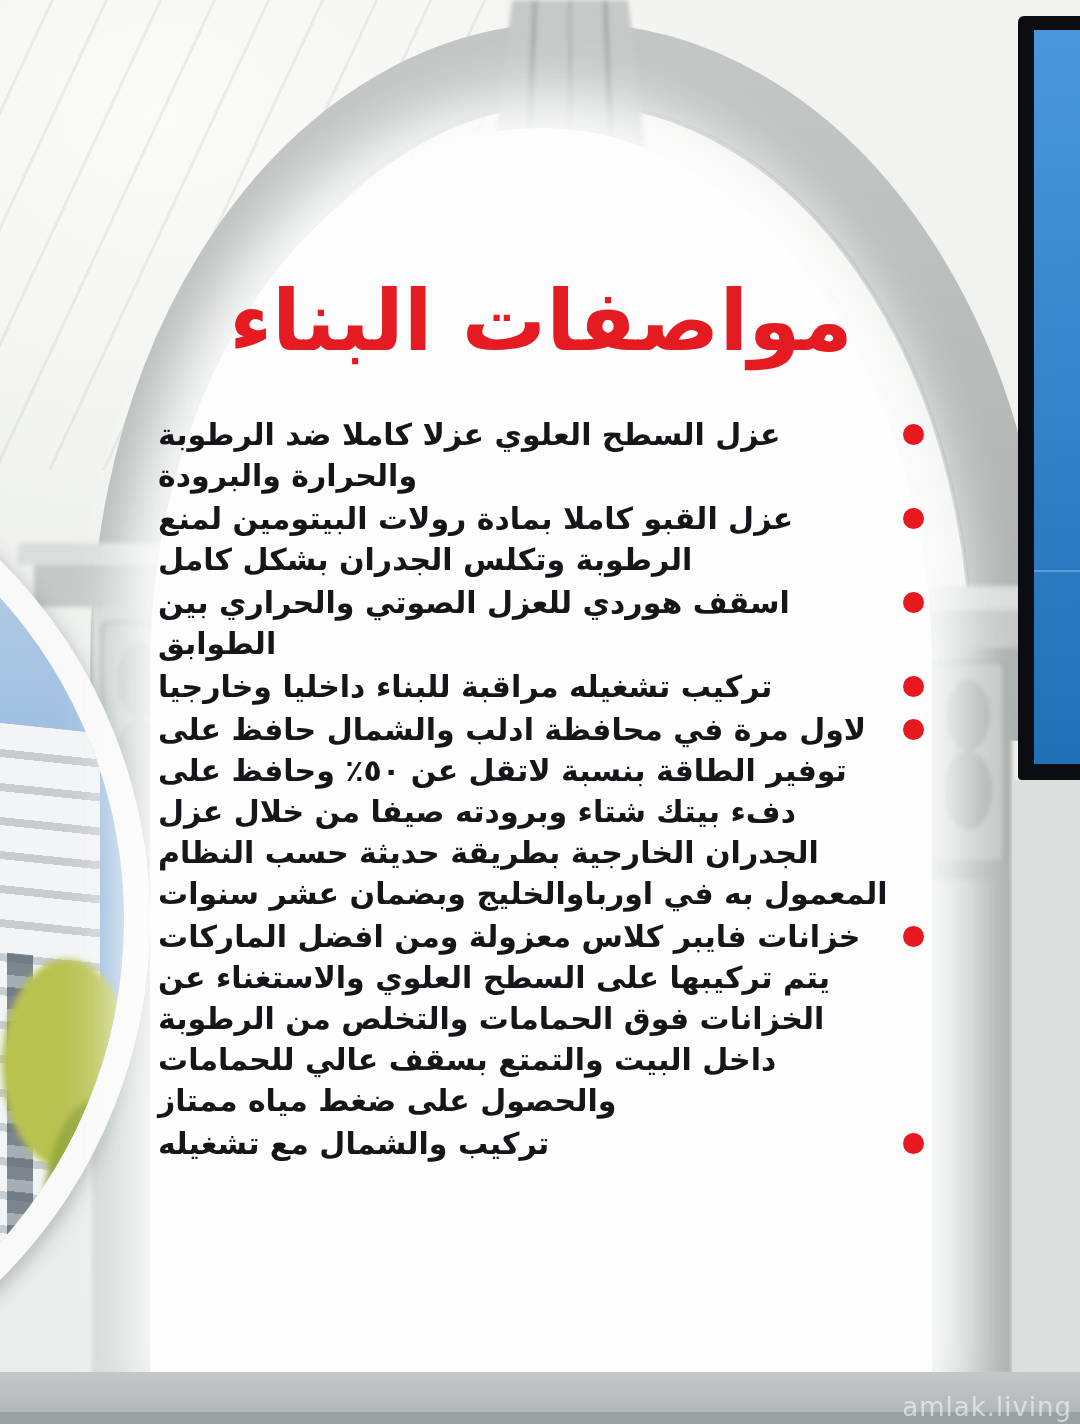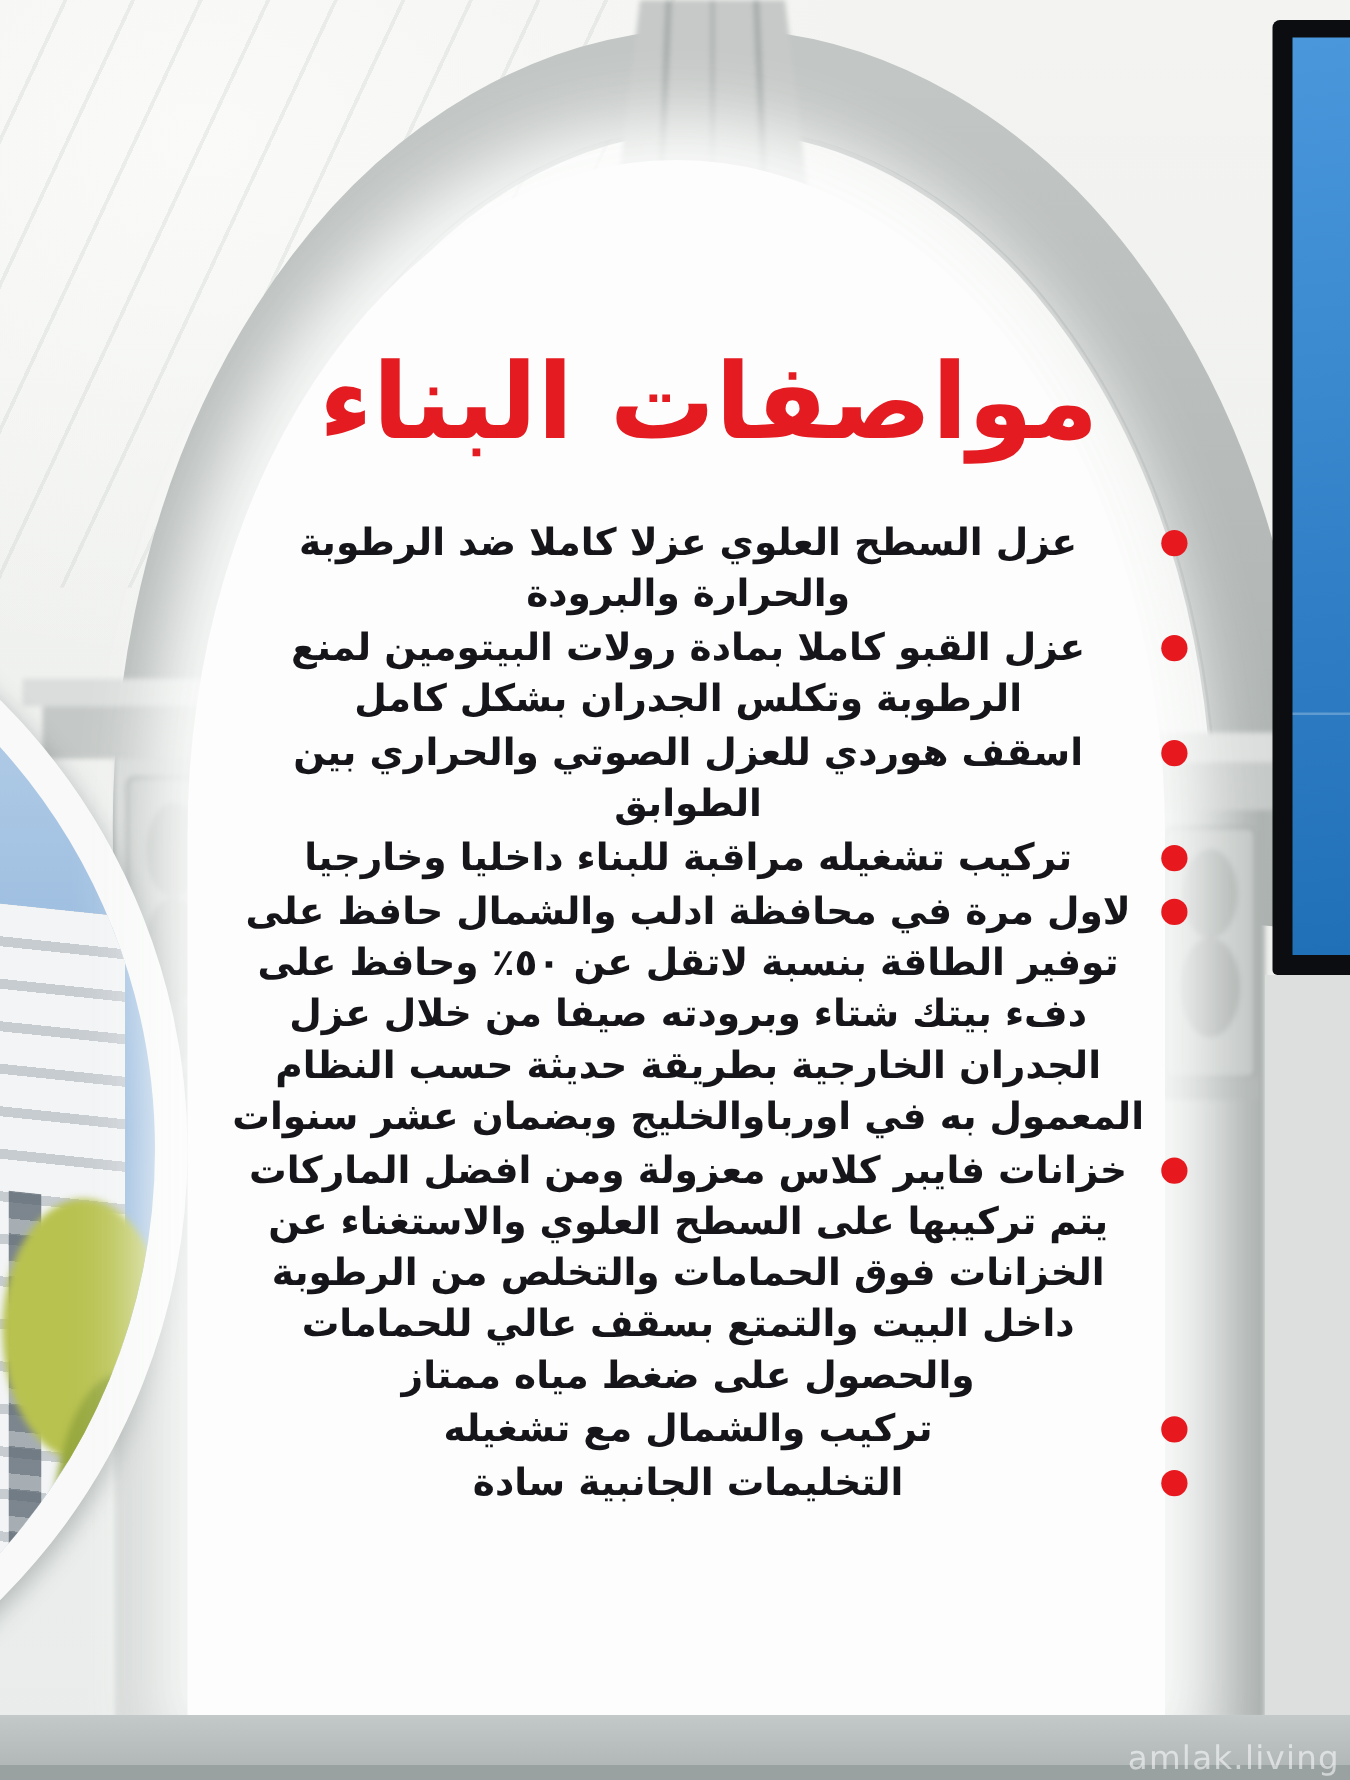--- a/index.html
+++ b/index.html
@@ -62,35 +62,35 @@
   .blue-inner {
     position:absolute; left:16px; top:14px; width:46px; height:734px;
     background:linear-gradient(175deg, var(--panel-blue-top,#4a97dc) 0%, var(--panel-blue-bottom,#2070b8) 100%);
   }
   .blue-seam { position:absolute; left:0; top:540px; width:100%; height:2px; background:rgba(255,255,255,0.25); }
   .right-wall { position:absolute; left:1012px; top:780px; width:68px; height:600px; background:#dcdfdd; z-index:5; }
   
   .plinth      { position:absolute; left:0; top:1372px; width:1080px; height:40px; background:linear-gradient(180deg,#c3c8c8 0%, #b2b8b8 100%); z-index:7; }
   .plinth-dark { position:absolute; left:0; top:1412px; width:1080px; height:12px; background:#9aa1a1; z-index:7; }
   
-  .content { position:absolute; left:158px; top:262px; width:766px; z-index:8; direction:rtl;margin-left:26px; }
+  .content { position:absolute; left:158px; top:262px; width:766px; z-index:8; direction:rtl; }
   .title {
     margin:0 0 34px 0; text-align:center;
     font-size:84px; line-height:118px; font-weight:bold;
     color:var(--title-red,#e41b21);
     letter-spacing:-1px;
   }
   .list { }
   .item { display:flex; direction:rtl; align-items:flex-start; margin:0 0 2px 0; }
   .dot {
     flex:0 0 21px; width:21px; height:21px; margin:10px 0 0 12px;
     border-radius:50%; background:var(--dot-red,#e7191f);
   }
   .txt {
-    flex:1; margin:0; text-align:center; direction:rtl;
+    flex:1; margin:0; text-align:left; direction:rtl;
     font-size:30px; line-height:41px; font-weight:bold; color:#15151a;
   }
   
   .watermark {
     position:absolute; right:8px; bottom:2px; z-index:9;
     font-size:26px; color:rgba(255,255,255,0.55); letter-spacing:1px;
   }
 </style>
 </head>
 <body>
@@ -205,21 +205,17 @@
     <div class="item">
       <span class="dot"></span>
       <p class="txt">خزانات فايبر كلاس معزولة ومن افضل الماركات يتم تركيبها على السطح العلوي والاستغناء عن الخزانات فوق الحمامات والتخلص من الرطوبة داخل البيت والتمتع بسقف عالي للحمامات والحصول على ضغط مياه ممتاز</p>
     </div>
 
     <div class="item">
       <span class="dot"></span>
       <p class="txt">تركيب والشمال مع تشغيله</p>
     </div>
 
-    <div class="item">
-      <span class="dot"></span>
-      <p class="txt">التخليمات الجانبية سادة</p>
-    </div>
   </div>
   </div>
 
   <div class="watermark">amlak.living</div>
 </div>
 
 </body></html>

